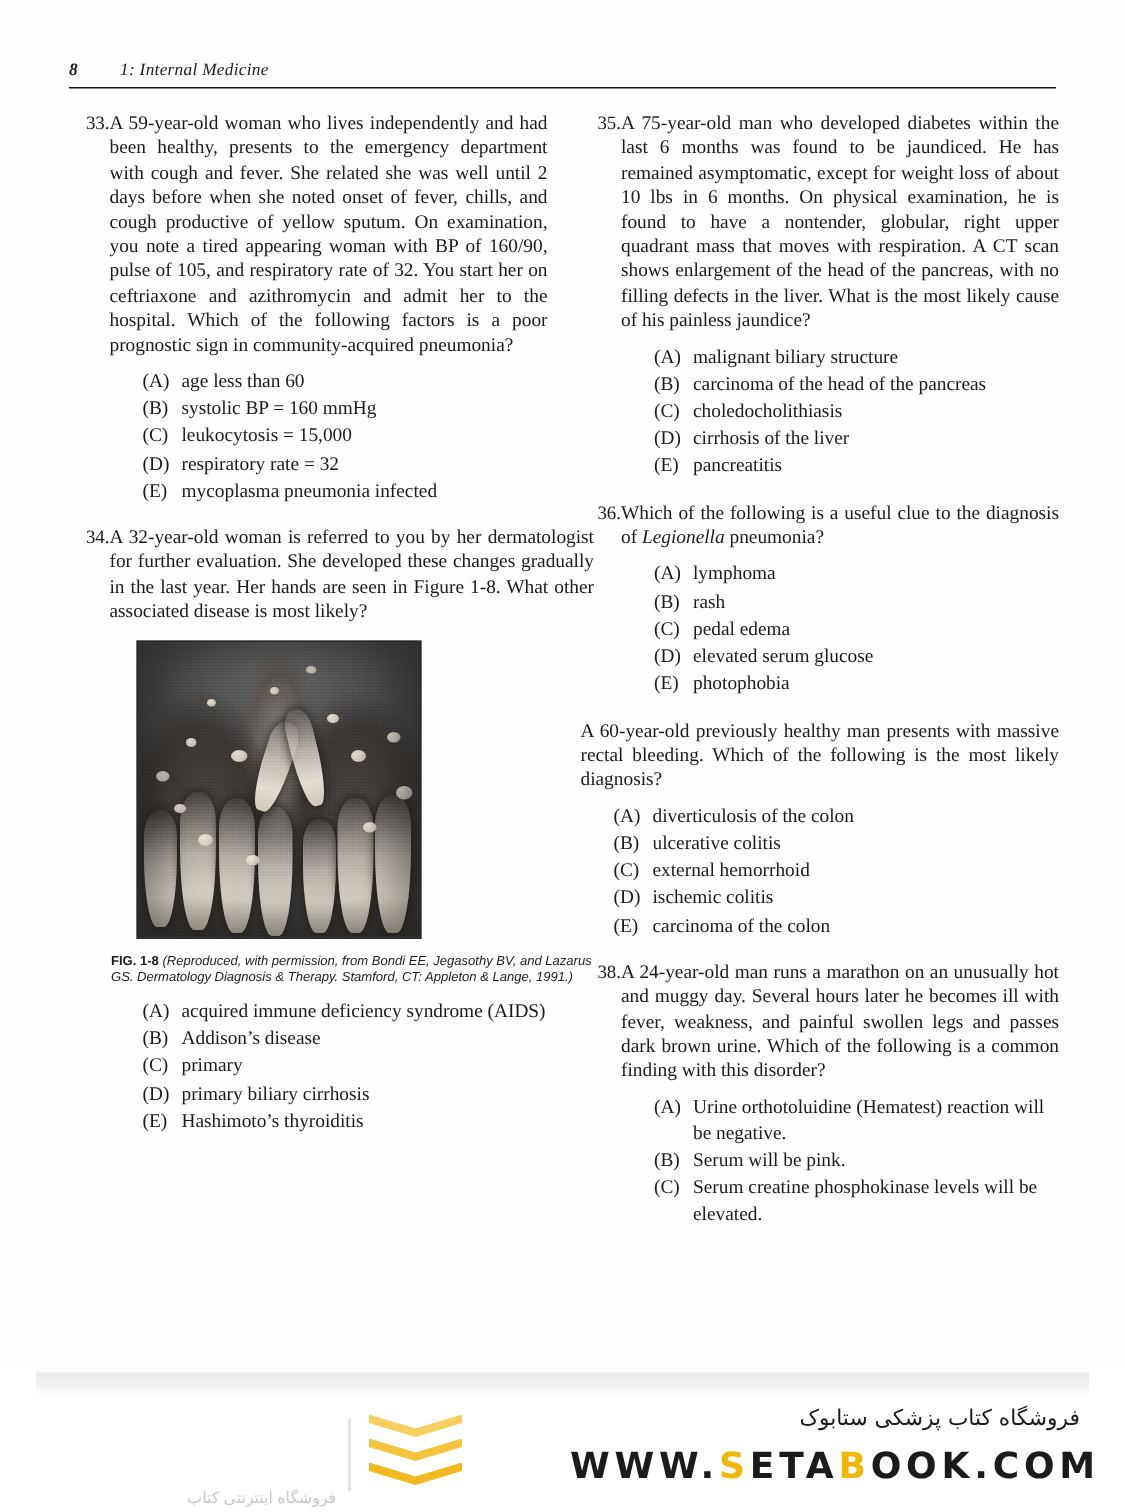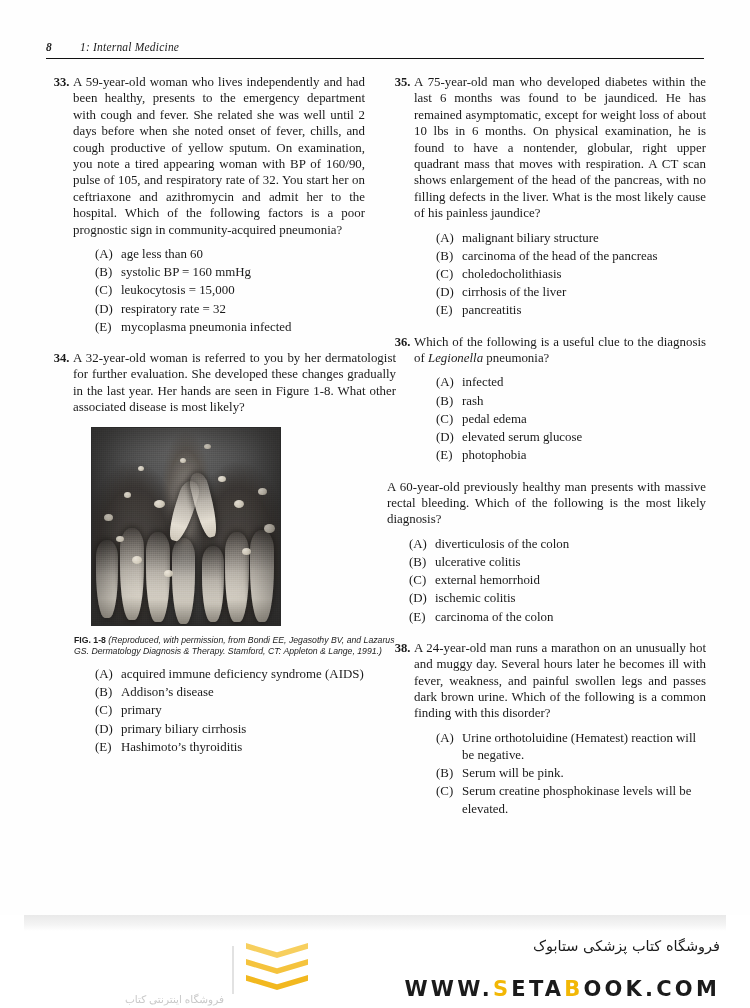--- a/index.html
+++ b/index.html
@@ -70,24 +70,24 @@
   }
 
   
   .question {
     display: flex;
     margin-bottom: 13px;
   }
   .q-num {
     width: 27px;
     flex: 0 0 27px;
-    font-weight: bold;
+    font-weight: normal;
     font-size: 12.6px;
     line-height: 16.4px;
-    text-align: center;
+    text-align: right;
     padding-left: 4px;
     box-sizing: border-box;
   }
   .q-body {
     flex: 1;
   }
   .q-stem {
     font-size: 12.9px;
     line-height: 16.4px;
     text-align: justify;
@@ -291,23 +291,23 @@
   }
   #brand-fa {
     font-family: "DejaVu Sans", sans-serif;
     font-size: 14.5px;
     color: #1b1b1b;
     direction: rtl;
     line-height: 22px;
     white-space: nowrap;
   }
   #brand-url {
-    margin-top: 20px;
+    margin-top: 6px;
     font-family: "DejaVu Sans", sans-serif;
-    font-size: 21px;
+    font-size: 24px;
     font-weight: bold;
     letter-spacing: 3.2px;
     color: #1b1b1b;
     white-space: nowrap;
   }
   #brand-url .gold {
     color: #f2b705;
   }
 </style>
 </head>
@@ -460,21 +460,21 @@
         </div>
       </div>
 
       <div class="question">
         <div class="q-num">36.</div>
         <div class="q-body">
           <p class="q-stem"><span>Which of the following is a useful clue to the diagnosis of </span><em>Legionella</em><span> pneumonia?</span></p>
           <ul class="options">
             <li>
               <span class="opt-letter">(A)</span>
-              <span class="opt-text">infected</span>
+              <span class="opt-text">lymphoma</span>
             </li>
             <li>
               <span class="opt-letter">(B)</span>
               <span class="opt-text">rash</span>
             </li>
             <li>
               <span class="opt-letter">(C)</span>
               <span class="opt-text">pedal edema</span>
             </li>
             <li>

